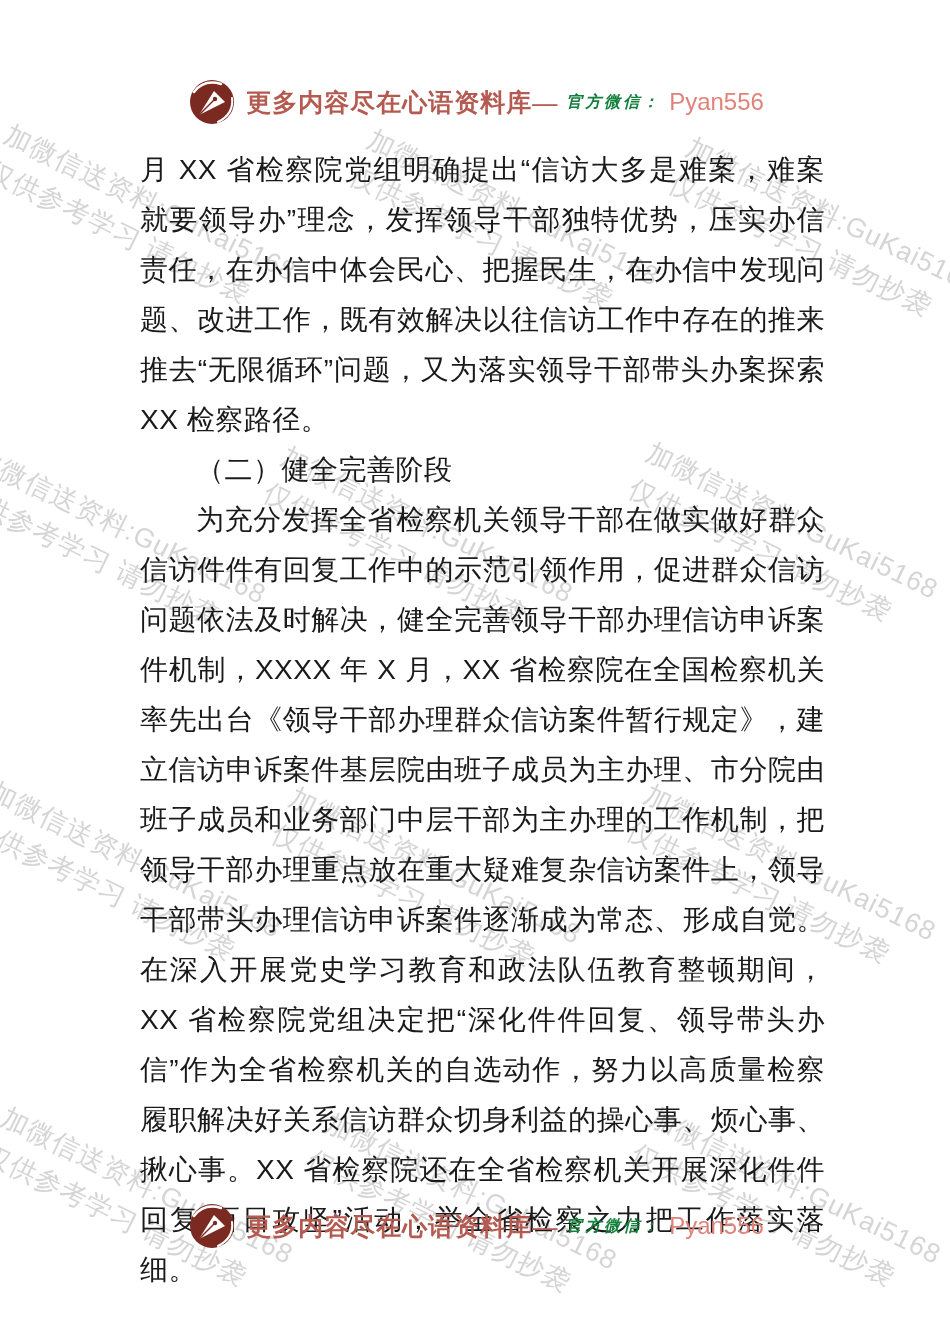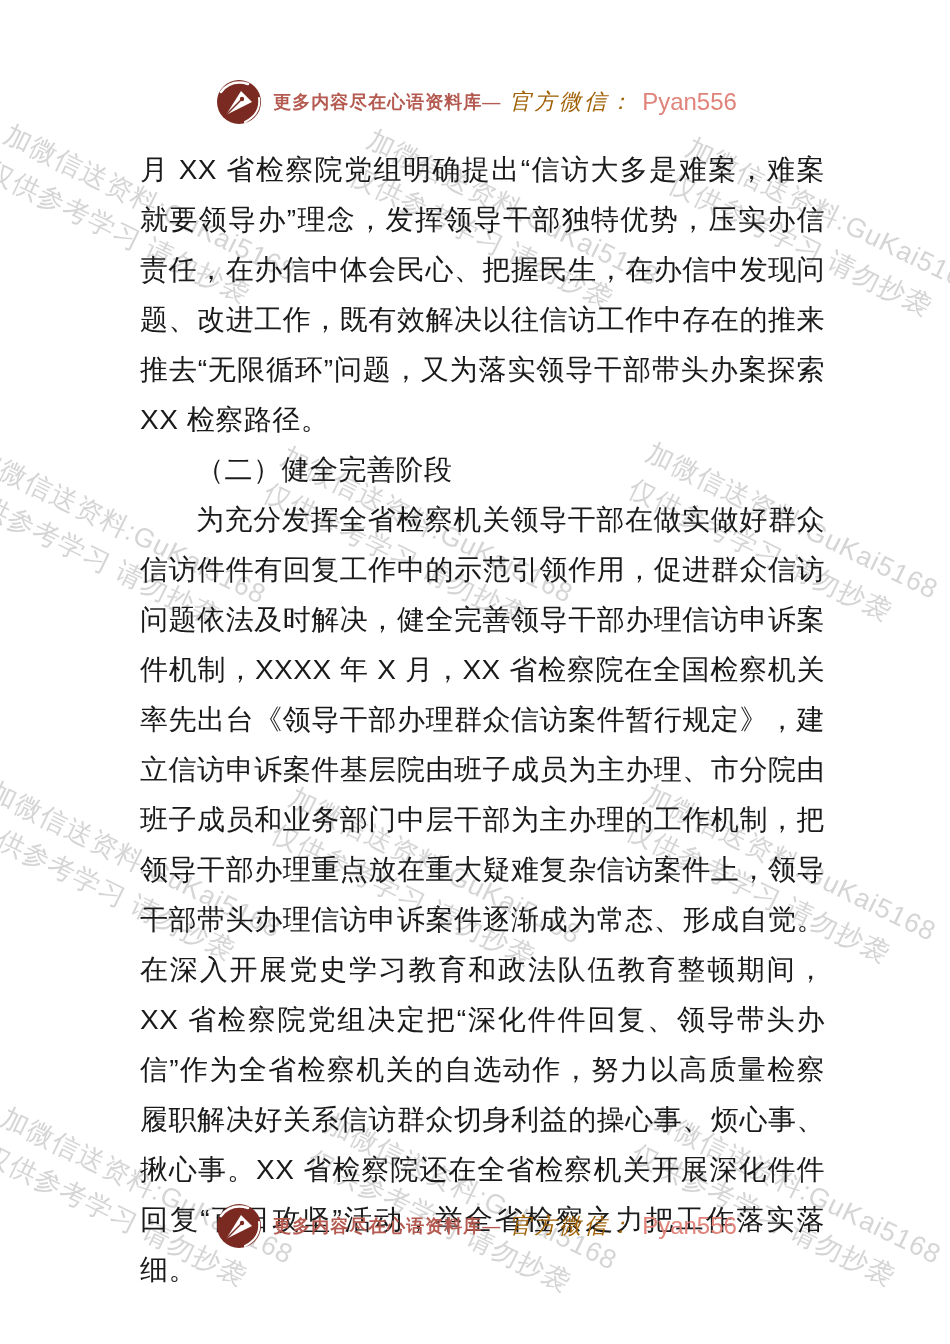--- a/index.html
+++ b/index.html
@@ -27,30 +27,30 @@
   .brand{
     position:absolute;left:0;width:100%;
     display:flex;align-items:center;justify-content:center;
     gap:8px;z-index:3;
   }
   .brand.header{top:76px;}
   .brand.footer{top:1200px;}
   .brand .logo{flex:0 0 auto;display:block;}
   .brand .brand-text{
     color:#b45a50;
-    font-size:18px;
+    font-size:25px;
     font-weight:bold;
     font-family:"Liberation Serif","DejaVu Serif",serif;
     letter-spacing:1px;
   }
   .brand .wechat-label{
-    color:#a16207;
-    font-size:22px;
+    color:#15803d;
+    font-size:16px;
     font-style:italic;
-    font-weight:normal;
+    font-weight:bold;
     font-family:"DejaVu Serif","Liberation Serif",serif;
     letter-spacing:3px;
   }
   .brand .wechat-id{
     color:#e0837a;
     font-size:24px;
     font-family:"Liberation Sans","DejaVu Sans",sans-serif;
   }
   
   .doc{

